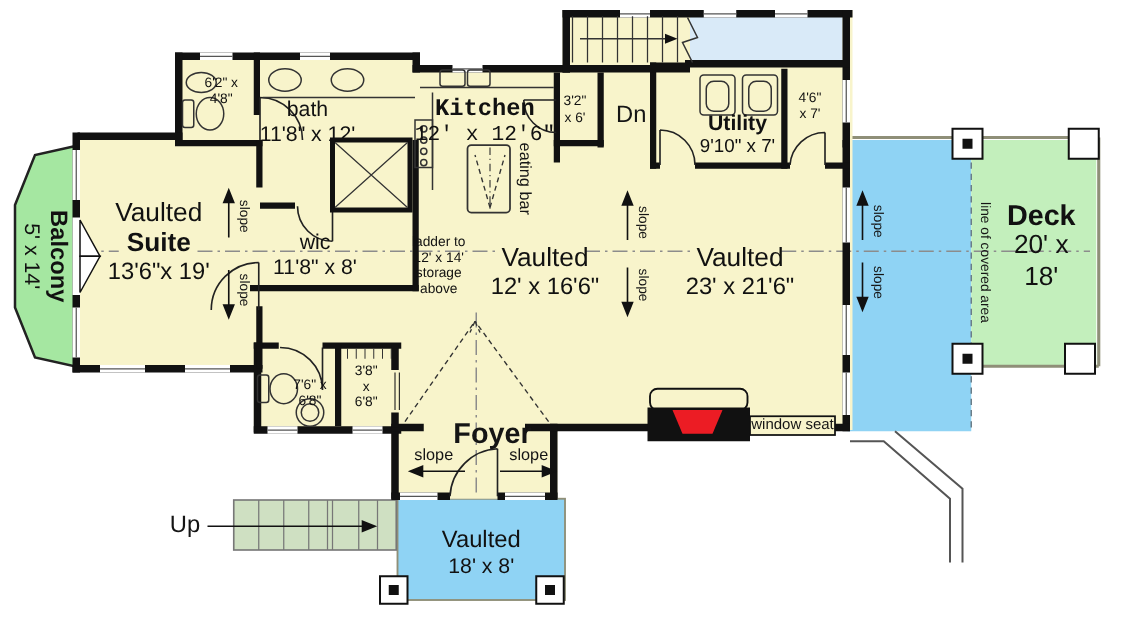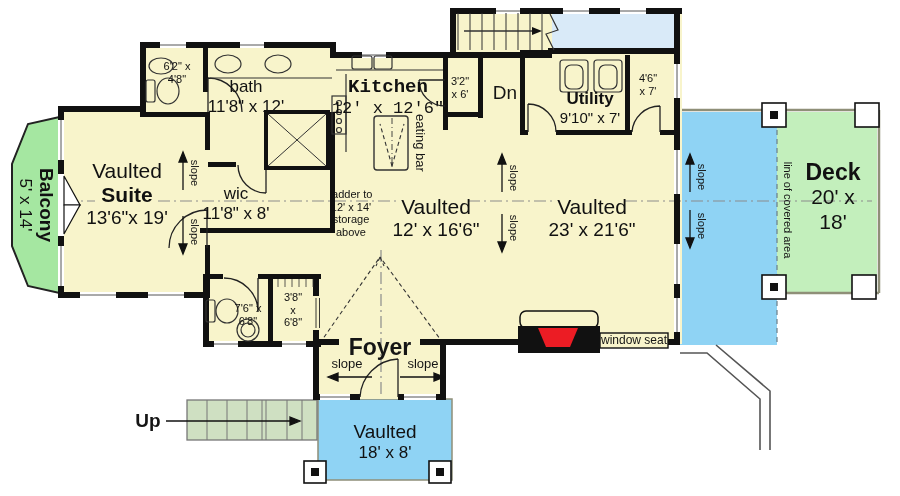--- a/index.html
+++ b/index.html
@@ -279,21 +279,21 @@
 <div class="stack s11" style="left:177px;top:73px;">
   <div>6'2" x</div>
   <div>4'8"</div>
 </div>
 
 <div class="stack s17" style="left:246px;top:97px;">
   <div>bath</div>
   <div>11'8" x 12'</div>
 </div>
 
-<div class="stack s17" style="left:236px;top:204px;">
+<div class="stack s17" style="left:252px;top:204px;">
   <div>wic</div>
   <div>11'8" x 8'</div>
 </div>
 
 <div class="stack s11" style="left:351px;top:213px;">
   <div>ladder to</div>
   <div>12' x 14'</div>
   <div>storage</div>
   <div>above</div>
 </div>
@@ -339,35 +339,35 @@
   <div>7'6" x</div>
   <div>6'8"</div>
 </div>
 
 <div class="stack s11" style="left:293px;top:310px;">
   <div>3'8"</div>
   <div>x</div>
   <div>6'8"</div>
 </div>
 
-<div class="lbl b s23" style="left:380px;top:347px;">Foyer</div>
+<div class="lbl b s23" style="left:394px;top:347px;">Foyer</div>
 <div class="lbl s13" style="left:347px;top:364px;">slope</div>
 <div class="lbl s13" style="left:423px;top:364px;">slope</div>
 
 <div class="lbl s12" style="left:634px;top:340px;">window seat</div>
 
 <div class="stack" style="left:833px;top:196px;">
   <div class="b s23">Deck</div>
   <div class="s21">20' x 18'</div>
 </div>
 
 <div class="lbl rot s11" style="left:787px;top:210px;">line of covered area</div>
 <div class="lbl rot s11" style="left:701px;top:177px;">slope</div>
 <div class="lbl rot s11" style="left:701px;top:226px;">slope</div>
 
 <div class="stack" style="left:385px;top:442px;">
   <div class="s19">Vaulted</div>
   <div class="s17">18' x 8'</div>
 </div>
 
-<div class="lbl s19" style="left:148px;top:421px;font-weight:bold;">Up</div>
+<div class="lbl s19" style="left:148px;top:421px;">Up</div>
 
 </div>
 
 </body></html>

